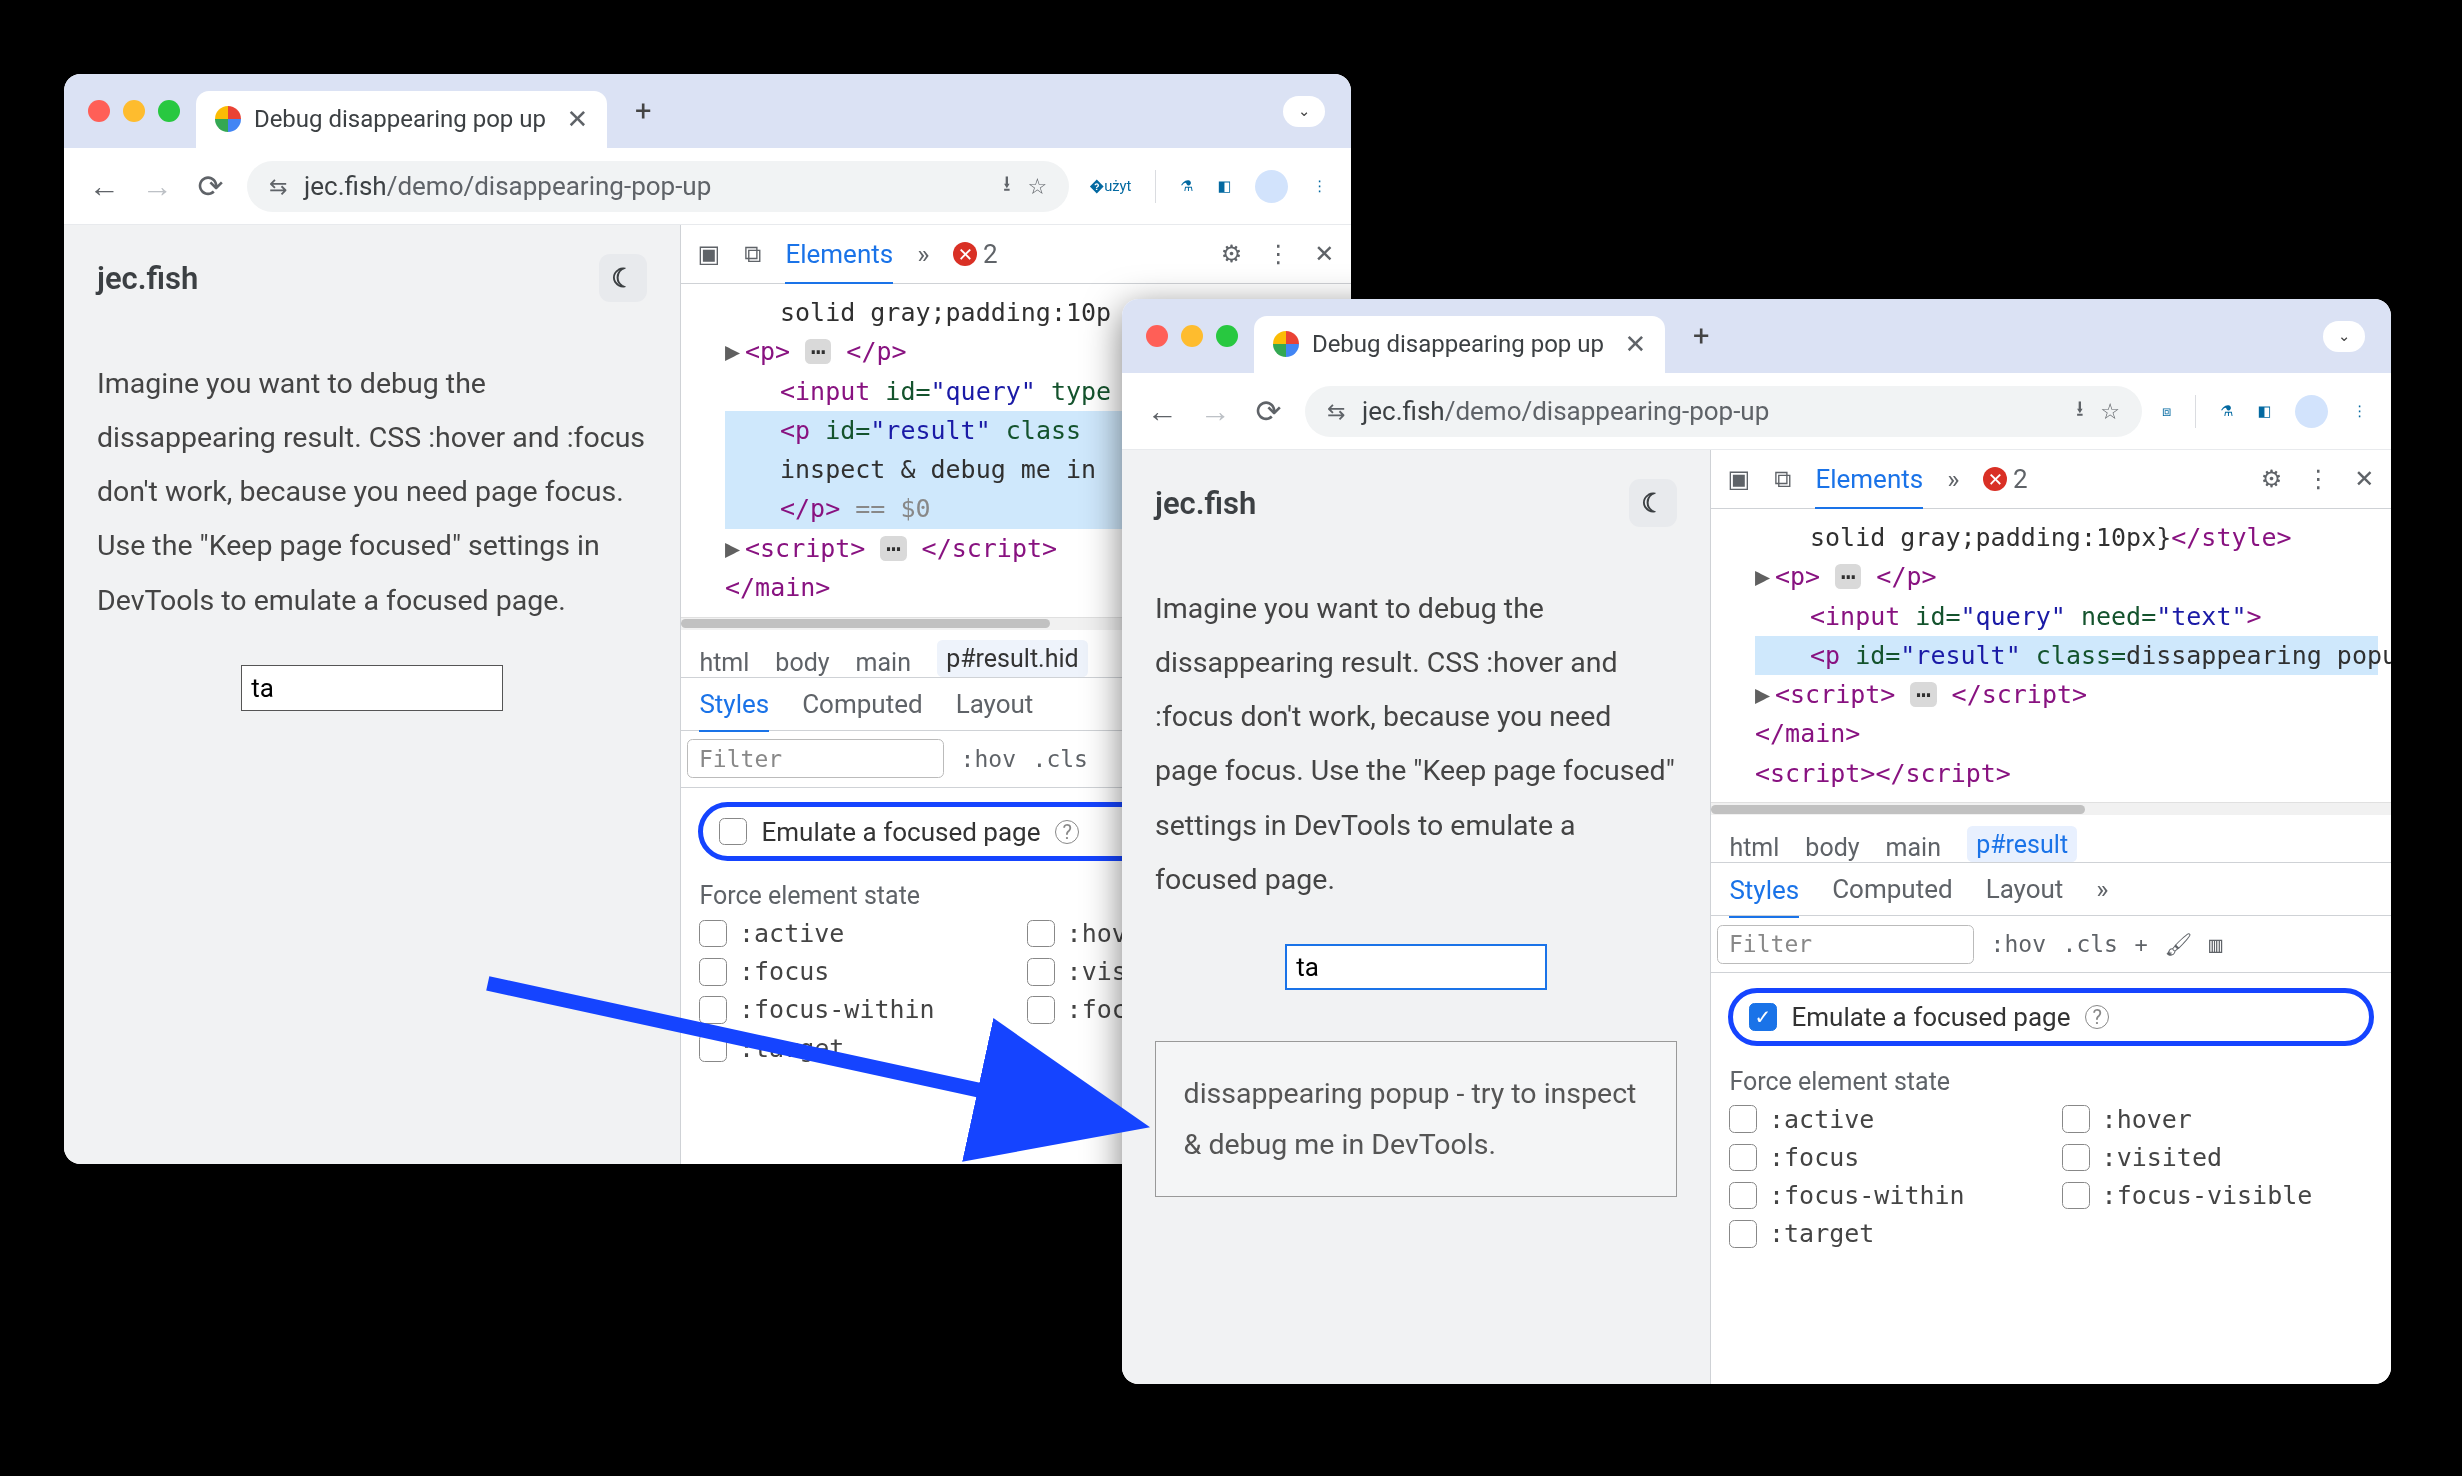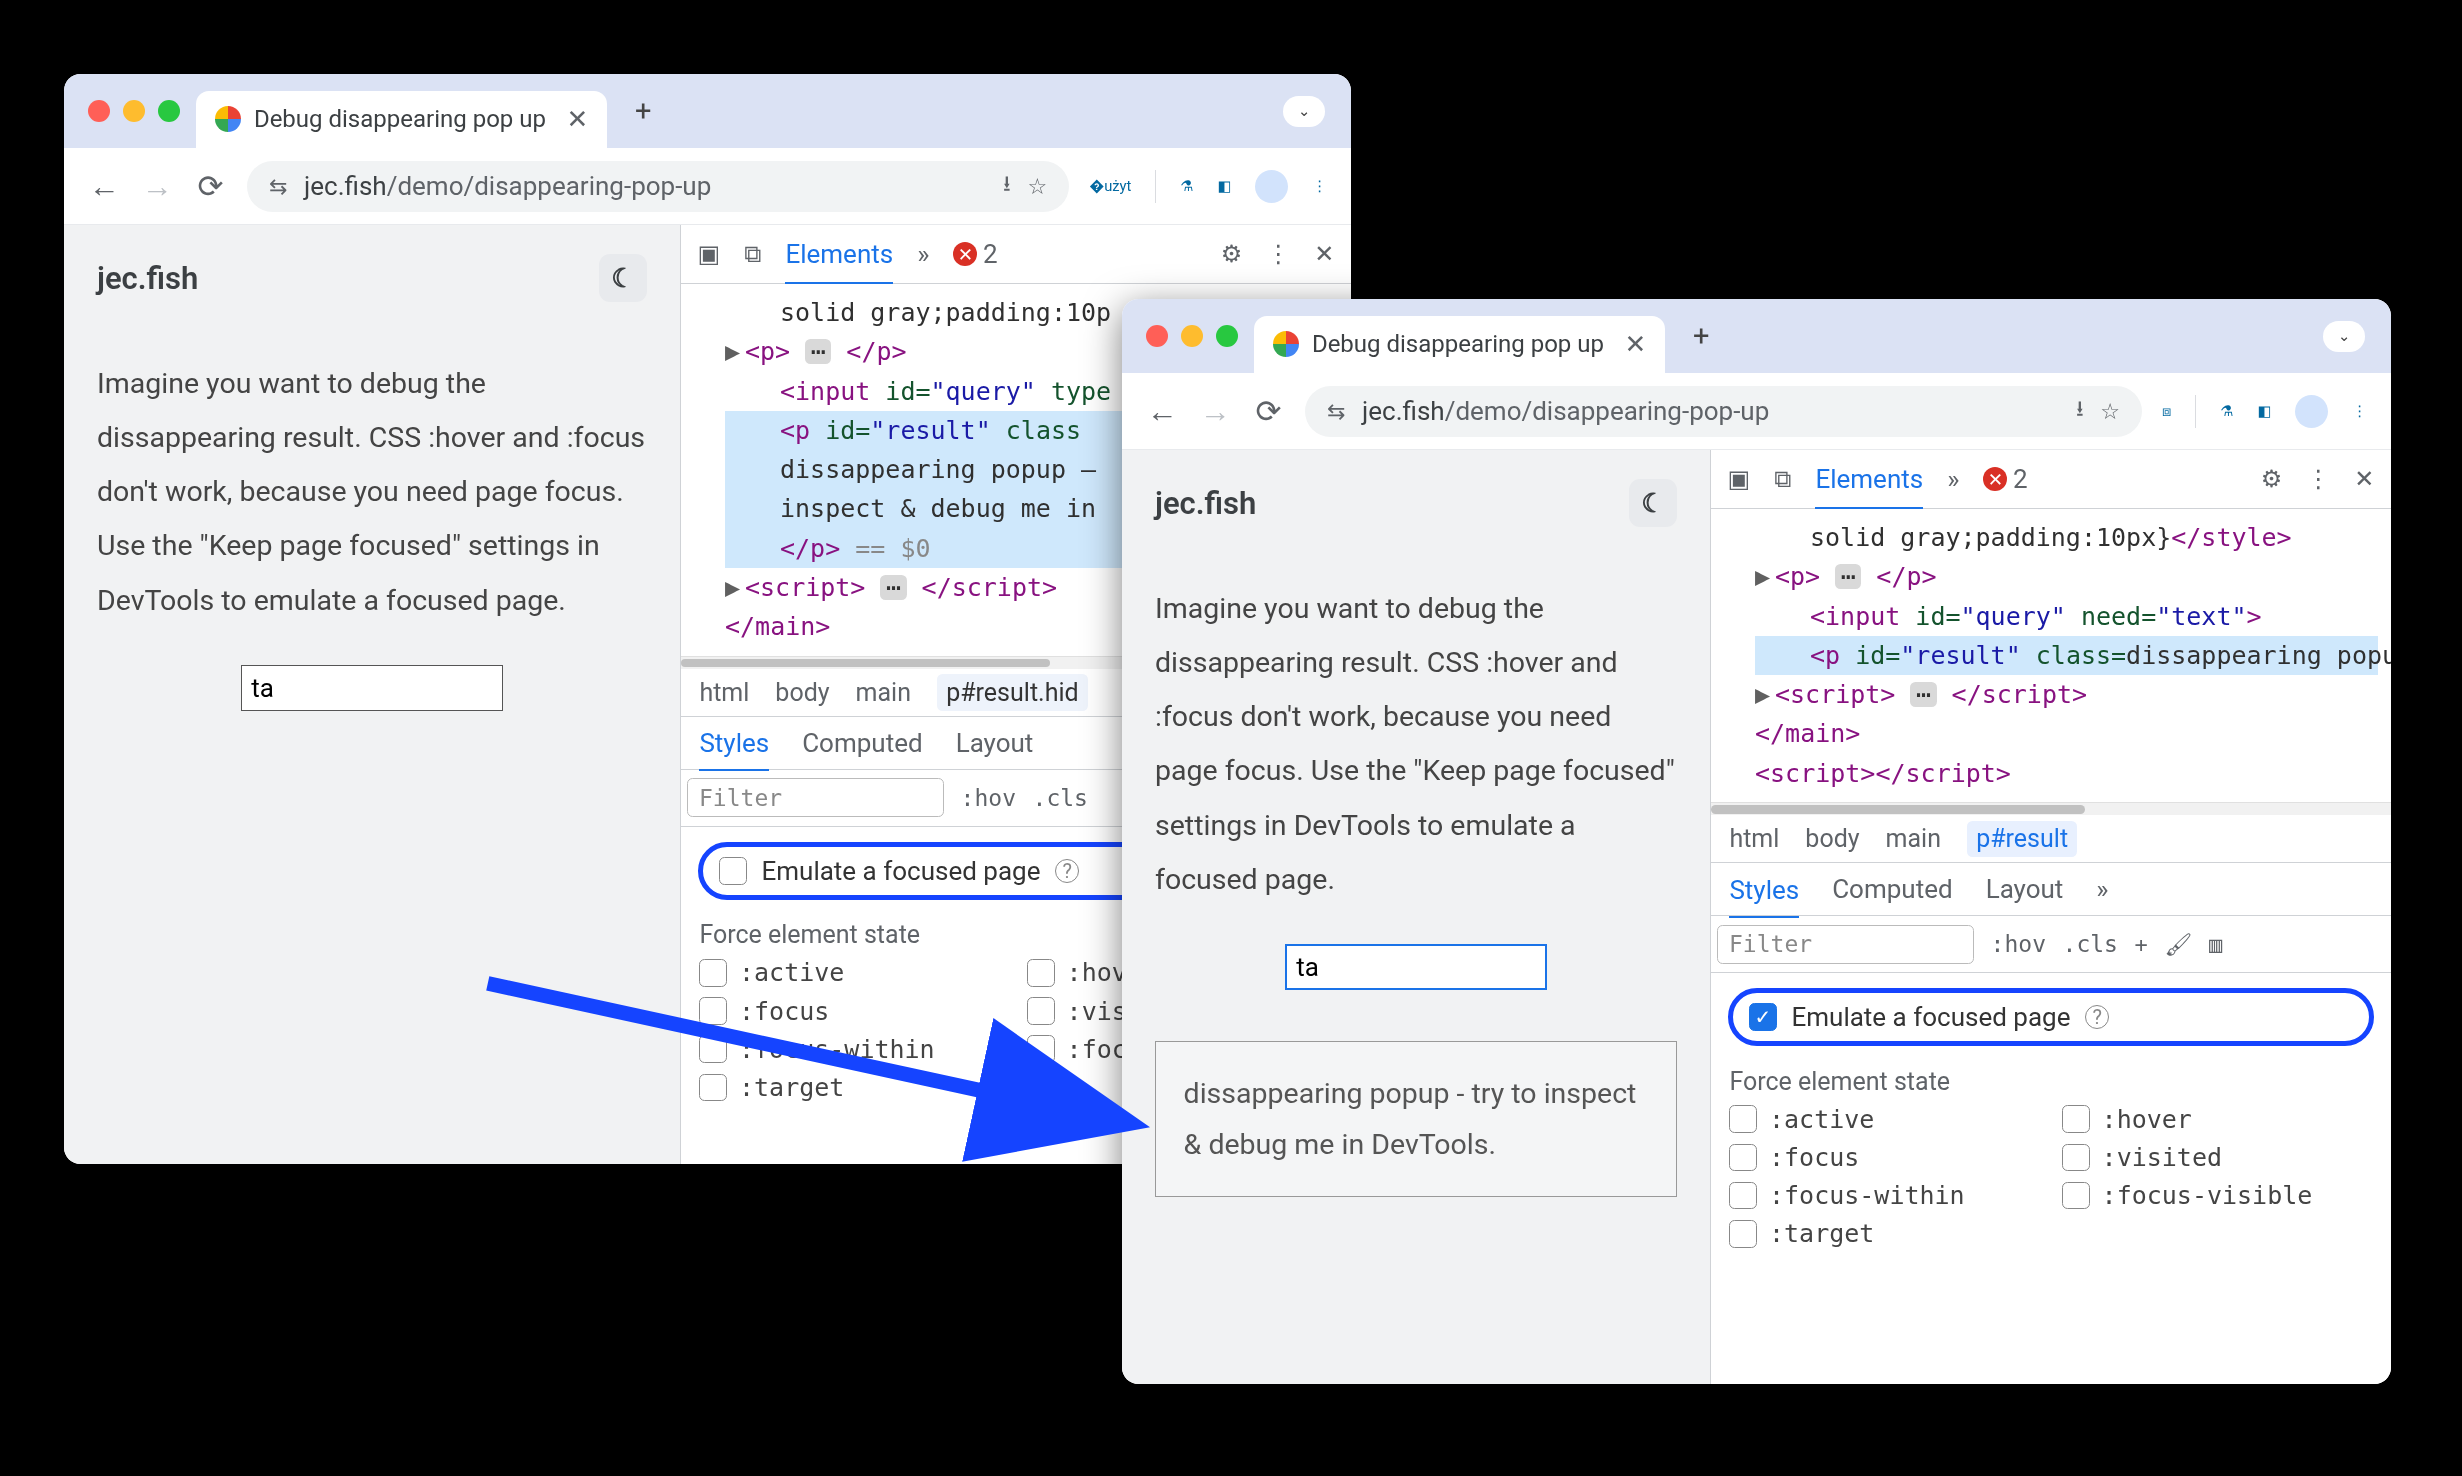--- a/index.html
+++ b/index.html
@@ -95,21 +95,21 @@
   .dompanel .val{color:#1a1aa6;}
   .dompanel .txt{color:#303030;}
   .dompanel .hl{background:#cfe8fc;}
   .dompanel .arrow{color:#606060;display:inline-block;width:20px;margin-left:-27.6px;}
   .dompanel .dots{display:inline-block;background:#d9d9d9;border-radius:5.5px;padding:0 5.5px;line-height:1;}
   .dompanel .eq0{color:#888;}
   .dompanel .i1{padding-left:27.6px;} .dompanel .i2{padding-left:55px;}
   .scrollthin{height:13px;background:#f1f1f1;border-top:0.9px solid #e0e0e0;position:relative;}
   .scrollthin .thumb{position:absolute;left:0;width:55%;top:1.8px;bottom:1.8px;background:#c1c1c1;border-radius:5.5px;}
 
-  .crumb{height:48px;border-bottom:0.9px solid #cfd2d6;display:flex;align-items:center;gap:26px;padding:0 18.4px;font-size:25px;color:#5f6368;}
+  .crumb{height:48px;border-bottom:0.9px solid #cfd2d6;display:flex;align-items:flex-end;gap:26px;padding:0 18.4px;font-size:25px;color:#5f6368;}
   .crumb .sel{background:#eef3fb;color:#333;padding:3.7px 9.2px;border-radius:5.5px;}
   .crumb .result-sel{color:#1a73e8;background:#e8f0fe;padding:3.7px 9.2px;border-radius:5.5px;}
 
   .styletabs{height:53px;display:flex;align-items:center;gap:33px;padding:0 18.4px;border-bottom:0.9px solid #cfd2d6;font-size:26px;color:#5f6368;}
   .styletabs .sactive{color:#1a73e8;border-bottom:2.8px solid #1a73e8;padding-bottom:11px;margin-bottom:-13.8px;}
 
   .filterrow{height:57px;border-bottom:0.9px solid #cfd2d6;display:flex;align-items:center;gap:16.6px;padding:0 6px;font-size:23px;color:#5f6368;font-family:ui-monospace,Menlo,Consolas,monospace;}
   .filterbox{width:257px;height:39px;border:0.9px solid #bbb;border-radius:5.5px;padding:0 11px;font-size:23px;color:#888;display:flex;align-items:center;}
   .filterrow .ic{font-size:22px;}
 
@@ -193,21 +193,20 @@
         <span class="ic">⚙</span>
         <span class="ic">⋮</span>
         <span class="ic">✕</span>
       </div>
 
       <div class="dompanel">
         <div class="ln i2"><span class="txt">solid gray;padding:10p</span></div>
         <div class="ln i1"><span class="arrow">▶</span><span class="tag">&lt;p&gt;</span> <span class="dots">⋯</span> <span class="tag">&lt;/p&gt;</span></div>
         <div class="ln i2"><span class="tag">&lt;input </span><span class="attr">id=</span><span class="val">"query"</span> <span class="attr">type</span></div>
         <div class="ln i2 hl"><span class="tag">&lt;p </span><span class="attr">id=</span><span class="val">"result"</span> <span class="attr">class</span></div>
-        <div class="ln i2 hl"><span class="txt">dissappearing popup –</span></div>
         <div class="ln i2 hl"><span class="txt">inspect &amp; debug me in</span></div>
         <div class="ln i2 hl"><span class="tag">&lt;/p&gt;</span><span class="eq0"> == $0</span></div>
         <div class="ln i1"><span class="arrow">▶</span><span class="tag">&lt;script&gt;</span> <span class="dots">⋯</span> <span class="tag">&lt;/script&gt;</span></div>
         <div class="ln"><span class="tag">&lt;/main&gt;</span></div>
       </div>
       <div class="scrollthin">
           <div class="thumb"></div>
         </div>
 
       <div class="crumb">

